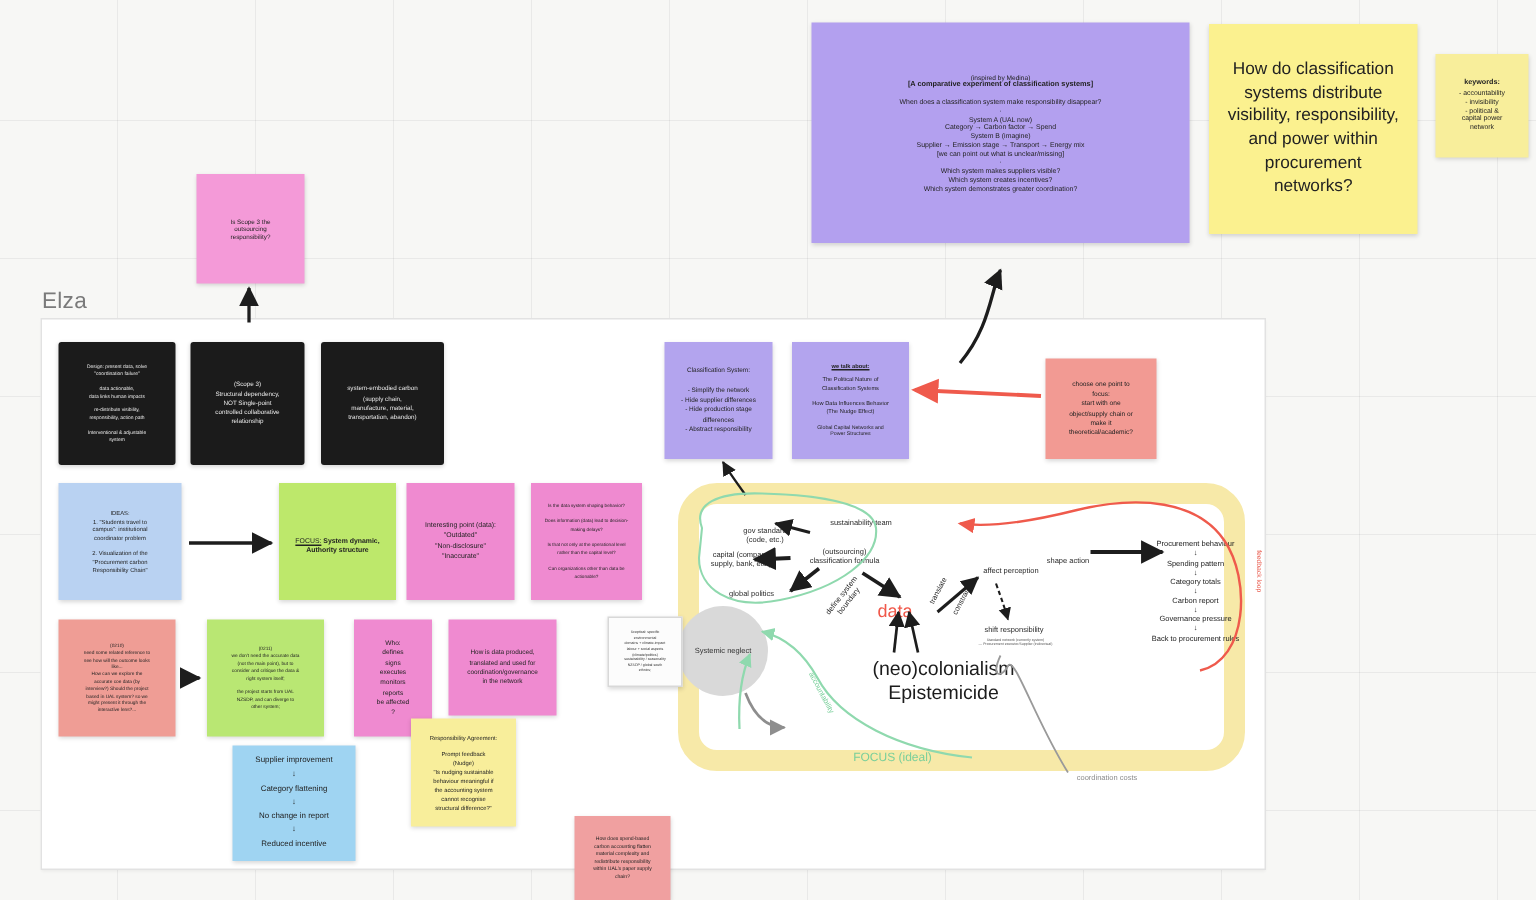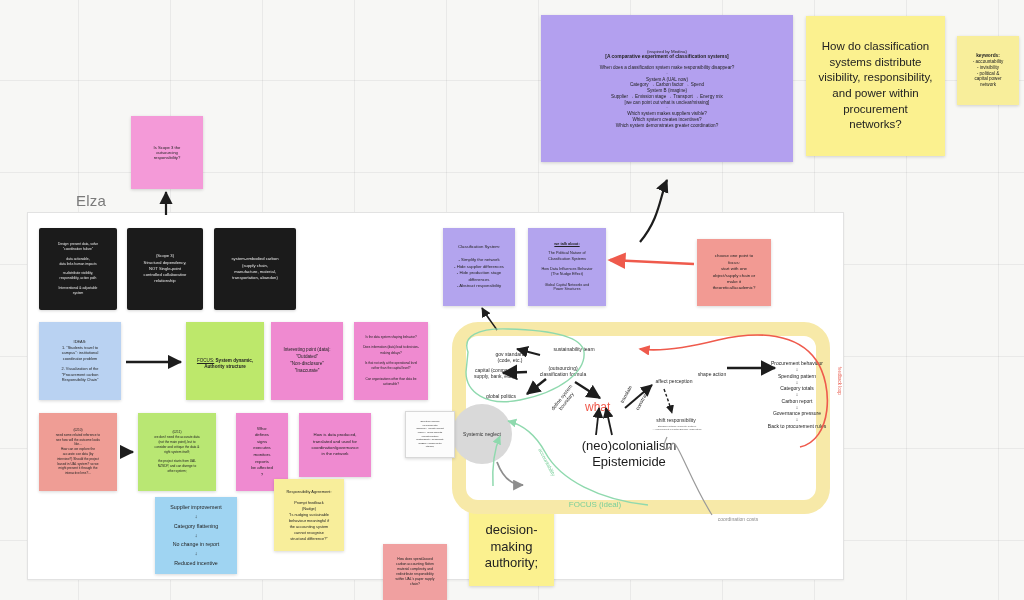--- a/index.html
+++ b/index.html
@@ -16,21 +16,21 @@
       linear-gradient(to right, rgba(0,0,0,.055) 1px, transparent 1px),
       linear-gradient(to bottom, rgba(0,0,0,.055) 1px, transparent 1px);
     background-size:92px 92px;
     background-position:-14px -12px;
   }
   .frame{
     position:absolute;background:#ffffff;border:1px solid #e2e2e2;
     box-shadow:0 1px 2px rgba(0,0,0,.05);
   }
   .frame-title{
-    position:absolute;font-size:15px;color:#7a7a7a;letter-spacing:.2px;margin-left:48px;
+    position:absolute;font-size:15px;color:#7a7a7a;letter-spacing:.2px;
   }
   .note{
     position:absolute;box-sizing:border-box;
     display:flex;align-items:center;justify-content:center;
     text-align:center;line-height:1.25;
     box-shadow:0 1px 3px rgba(0,0,0,.16);
     padding:6px;
     white-space:pre-line;
     overflow:hidden;
   }
@@ -262,25 +262,20 @@
 Reduced incentive</span>
   </div>
   <div class="note rose" style="left:383px;top:544px;width:64px;height:56px;font-size:3.4px;line-height:1.5;">
     <span>How does spend-based
 carbon accounting flatten
 material complexity and
 redistribute responsibility
 within UAL's paper supply
 chain?</span>
   </div>
-  <div class="note yellow" style="left:469px;top:508px;width:85px;height:78px;font-size:13px;line-height:1.3;">
-    <span>decision-
-making
-authority;</span>
-  </div>
 
   <div class="hl" style="left:452px;top:322px;width:350px;height:164px;"></div>
 
   <div class="circle" style="left:452px;top:404px;width:60px;height:60px;">
     <span>Systemic neglect</span>
   </div>
 
   <div class="note white" style="left:405px;top:411px;width:50px;height:47px;font-size:2.4px;line-height:1.5;">
     <span>Sceptical: specific
 environmental
@@ -293,21 +288,21 @@
   </div>
 
   <div class="lbl" style="left:480px;top:351px;width:60px;">gov standard
 (code, etc.)</div>
   <div class="lbl" style="left:538px;top:346px;width:72px;">sustainability team</div>
   <div class="lbl" style="left:462px;top:367px;width:64px;">capital (company
 supply, bank, etc.)</div>
   <div class="lbl" style="left:527px;top:365px;width:72px;">(outsourcing)
 classification formula</div>
   <div class="lbl" style="left:477px;top:393px;width:48px;">global politics</div>
-  <div class="redword" style="left:585px;top:400px;">what</div>
+  <div class="redword" style="left:585px;top:400px;">data</div>
   <div class="lbl" style="left:541px;top:393px;width:46px;transform:rotate(-52deg);">define system
 boundary</div>
   <div class="lbl" style="left:612px;top:391px;width:28px;transform:rotate(-62deg);">translate</div>
   <div class="lbl" style="left:627px;top:397px;width:30px;transform:rotate(-62deg);">constraint</div>
   <div class="lbl" style="left:648px;top:378px;width:52px;">affect perception</div>
   <div class="lbl" style="left:650px;top:417px;width:52px;">shift responsibility</div>
   <div class="lbl" style="left:641px;top:425px;width:72px;font-size:2.4px;color:#555;">Standard network (currently system)
 — Procurement executor/Supplier (indirectual)</div>
   <div class="lbl" style="left:692px;top:371px;width:40px;">shape action</div>
   <div class="bigword" style="left:559px;top:438px;text-align:center;width:140px;">(neo)colonialism

